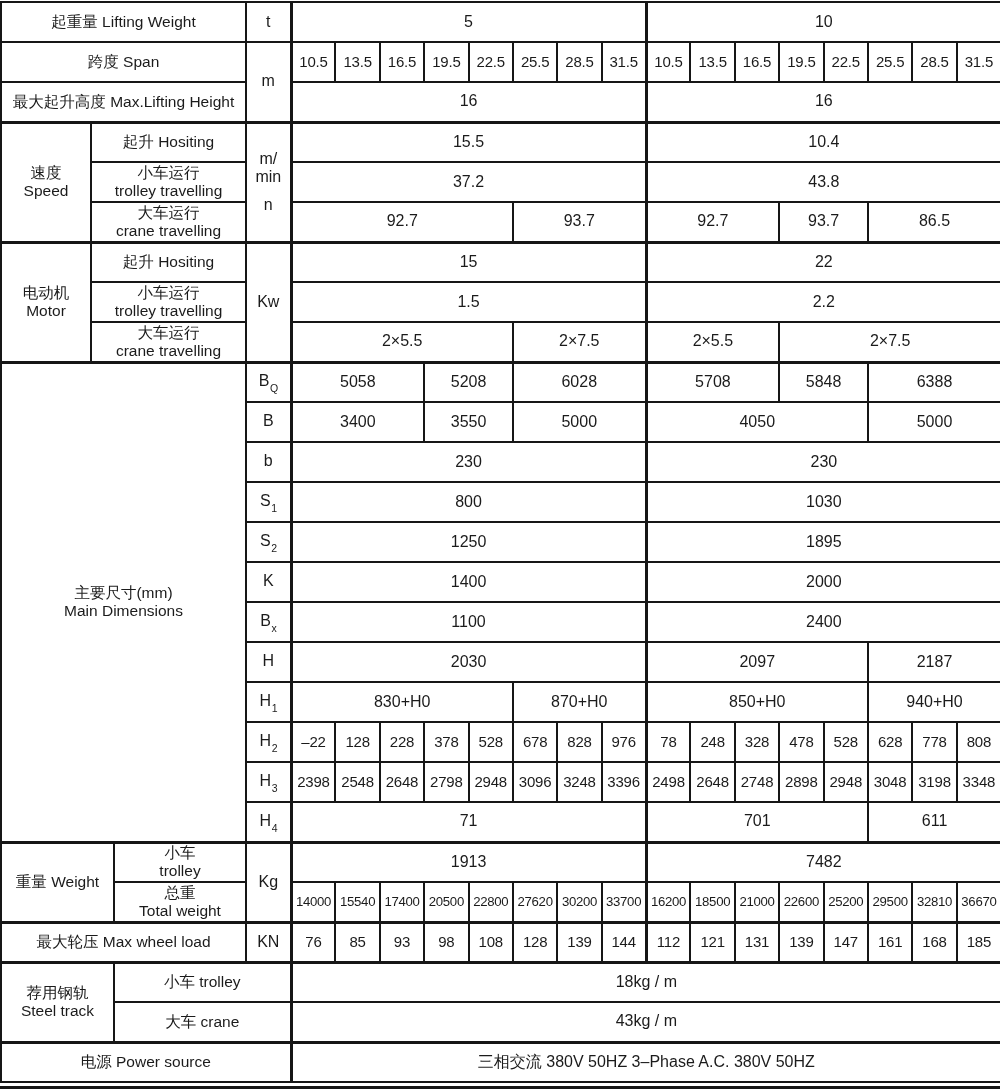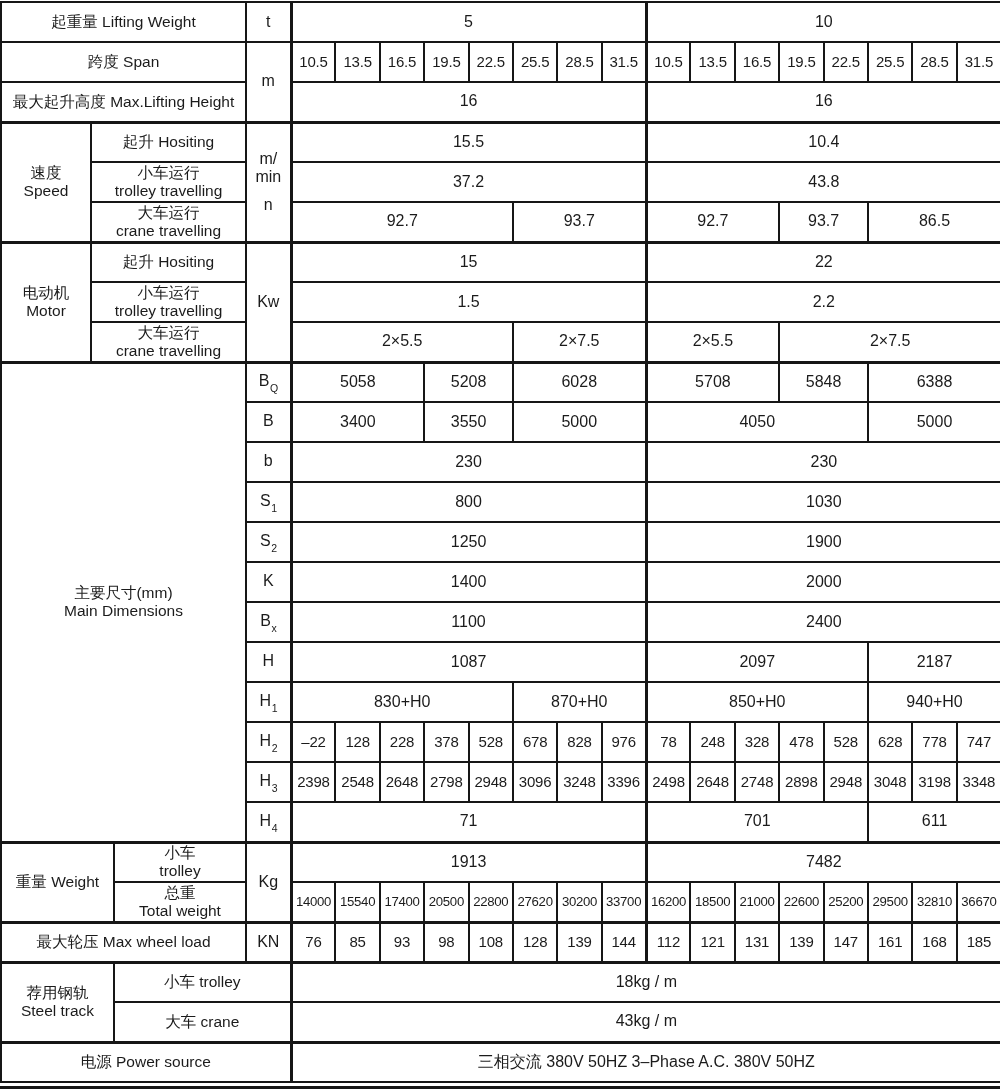--- a/index.html
+++ b/index.html
@@ -182,35 +182,35 @@
     <td colspan="8" class="mid">230</td>
   </tr>
   <tr>
     <td class="symcell thickR"><span>S</span><sub>1</sub></td>
     <td colspan="8">800</td>
     <td colspan="8" class="mid">1030</td>
   </tr>
   <tr>
     <td class="symcell thickR"><span>S</span><sub>2</sub></td>
     <td colspan="8">1250</td>
-    <td colspan="8" class="mid">1900</td>
+    <td colspan="8" class="mid">1895</td>
   </tr>
   <tr>
     <td class="symcell thickR"><span>K</span><sub></sub></td>
     <td colspan="8">1400</td>
     <td colspan="8" class="mid">2000</td>
   </tr>
   <tr>
     <td class="symcell thickR"><span>B</span><sub>x</sub></td>
     <td colspan="8">1100</td>
     <td colspan="8" class="mid">2400</td>
   </tr>
   <tr>
     <td class="symcell thickR"><span>H</span><sub></sub></td>
-    <td colspan="8">1087</td>
+    <td colspan="8">2030</td>
     <td colspan="5" class="mid">2097</td>
     <td colspan="3">2187</td>
   </tr>
   <tr>
     <td class="symcell thickR"><span>H</span><sub>1</sub></td>
     <td colspan="5">830+H0</td>
     <td colspan="3">870+H0</td>
     <td colspan="5" class="mid">850+H0</td>
     <td colspan="3">940+H0</td>
   </tr>
@@ -224,21 +224,21 @@
     <td class="v15">678</td>
     <td class="v15">828</td>
     <td class="v15">976</td>
     <td class="v15 mid">78</td>
     <td class="v15">248</td>
     <td class="v15">328</td>
     <td class="v15">478</td>
     <td class="v15">528</td>
     <td class="v15">628</td>
     <td class="v15">778</td>
-    <td class="v15">747</td>
+    <td class="v15">808</td>
   </tr>
   <tr>
     <td class="symcell thickR"><span>H</span><sub>3</sub></td>
     <td class="v15">2398</td>
     <td class="v15">2548</td>
     <td class="v15">2648</td>
     <td class="v15">2798</td>
     <td class="v15">2948</td>
     <td class="v15">3096</td>
     <td class="v15">3248</td>

